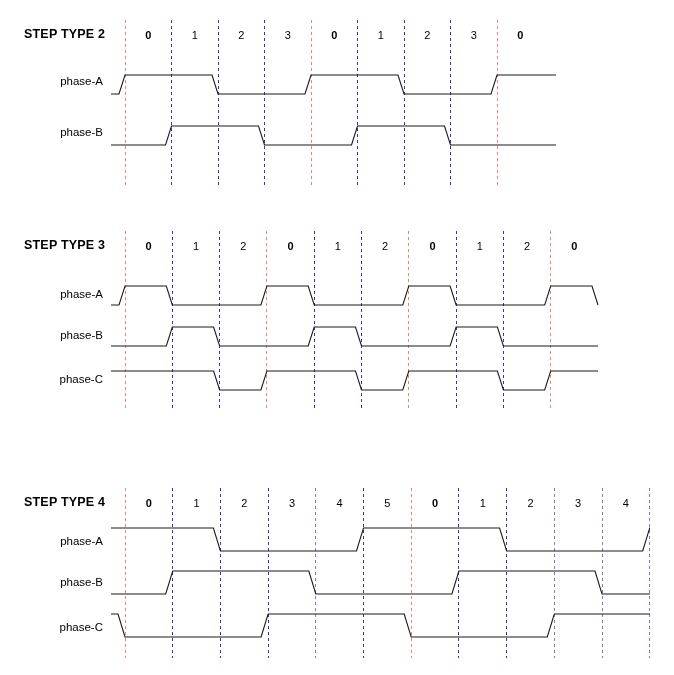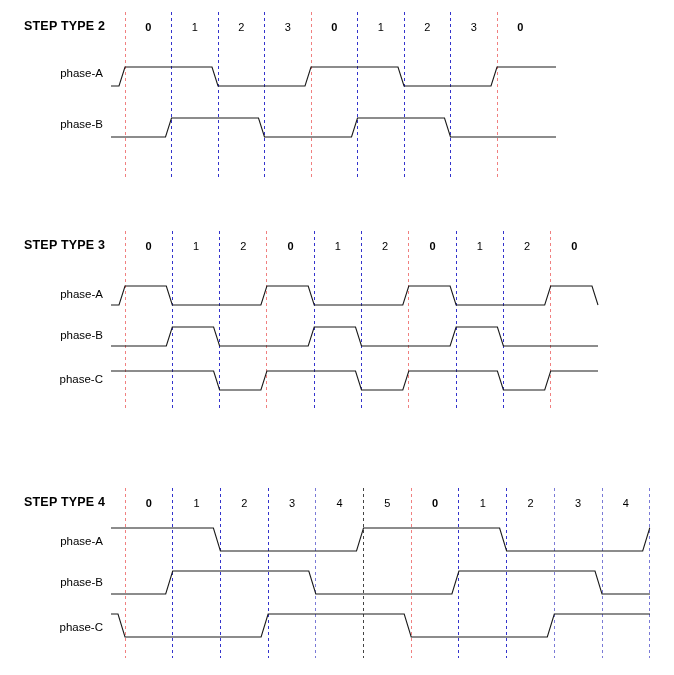--- a/index.html
+++ b/index.html
@@ -60,21 +60,21 @@
     stroke-width: 1.1;
     stroke-linejoin: miter;
     stroke-linecap: butt;
   }
 </style>
 </head>
 <body>
 
 <div class="page">
   <div id="diagrams">
-      <div class="diagram" style="top: 0px; height: 200px; text-decoration: underline;">
+      <div class="diagram" style="top: 8px; height: 200px; text-decoration: underline;">
         <svg width="674" height="200" viewBox="0 0 674 200">
           <text x="24" y="30" class="step-title">STEP TYPE 2</text>
           <line x1="125" y1="12" x2="125" y2="178" stroke="#f08080" class="gridline"></line>
           <text x="148.25" y="31" class="tick-label bold">0</text>
           <line x1="171.5" y1="12" x2="171.5" y2="178" stroke="#3333cc" class="gridline"></line>
           <text x="194.75" y="31" class="tick-label">1</text>
           <line x1="218" y1="12" x2="218" y2="178" stroke="#3333cc" class="gridline"></line>
           <text x="241.25" y="31" class="tick-label">2</text>
           <line x1="264.5" y1="12" x2="264.5" y2="178" stroke="#3333cc" class="gridline"></line>
           <text x="287.75" y="31" class="tick-label">3</text>

